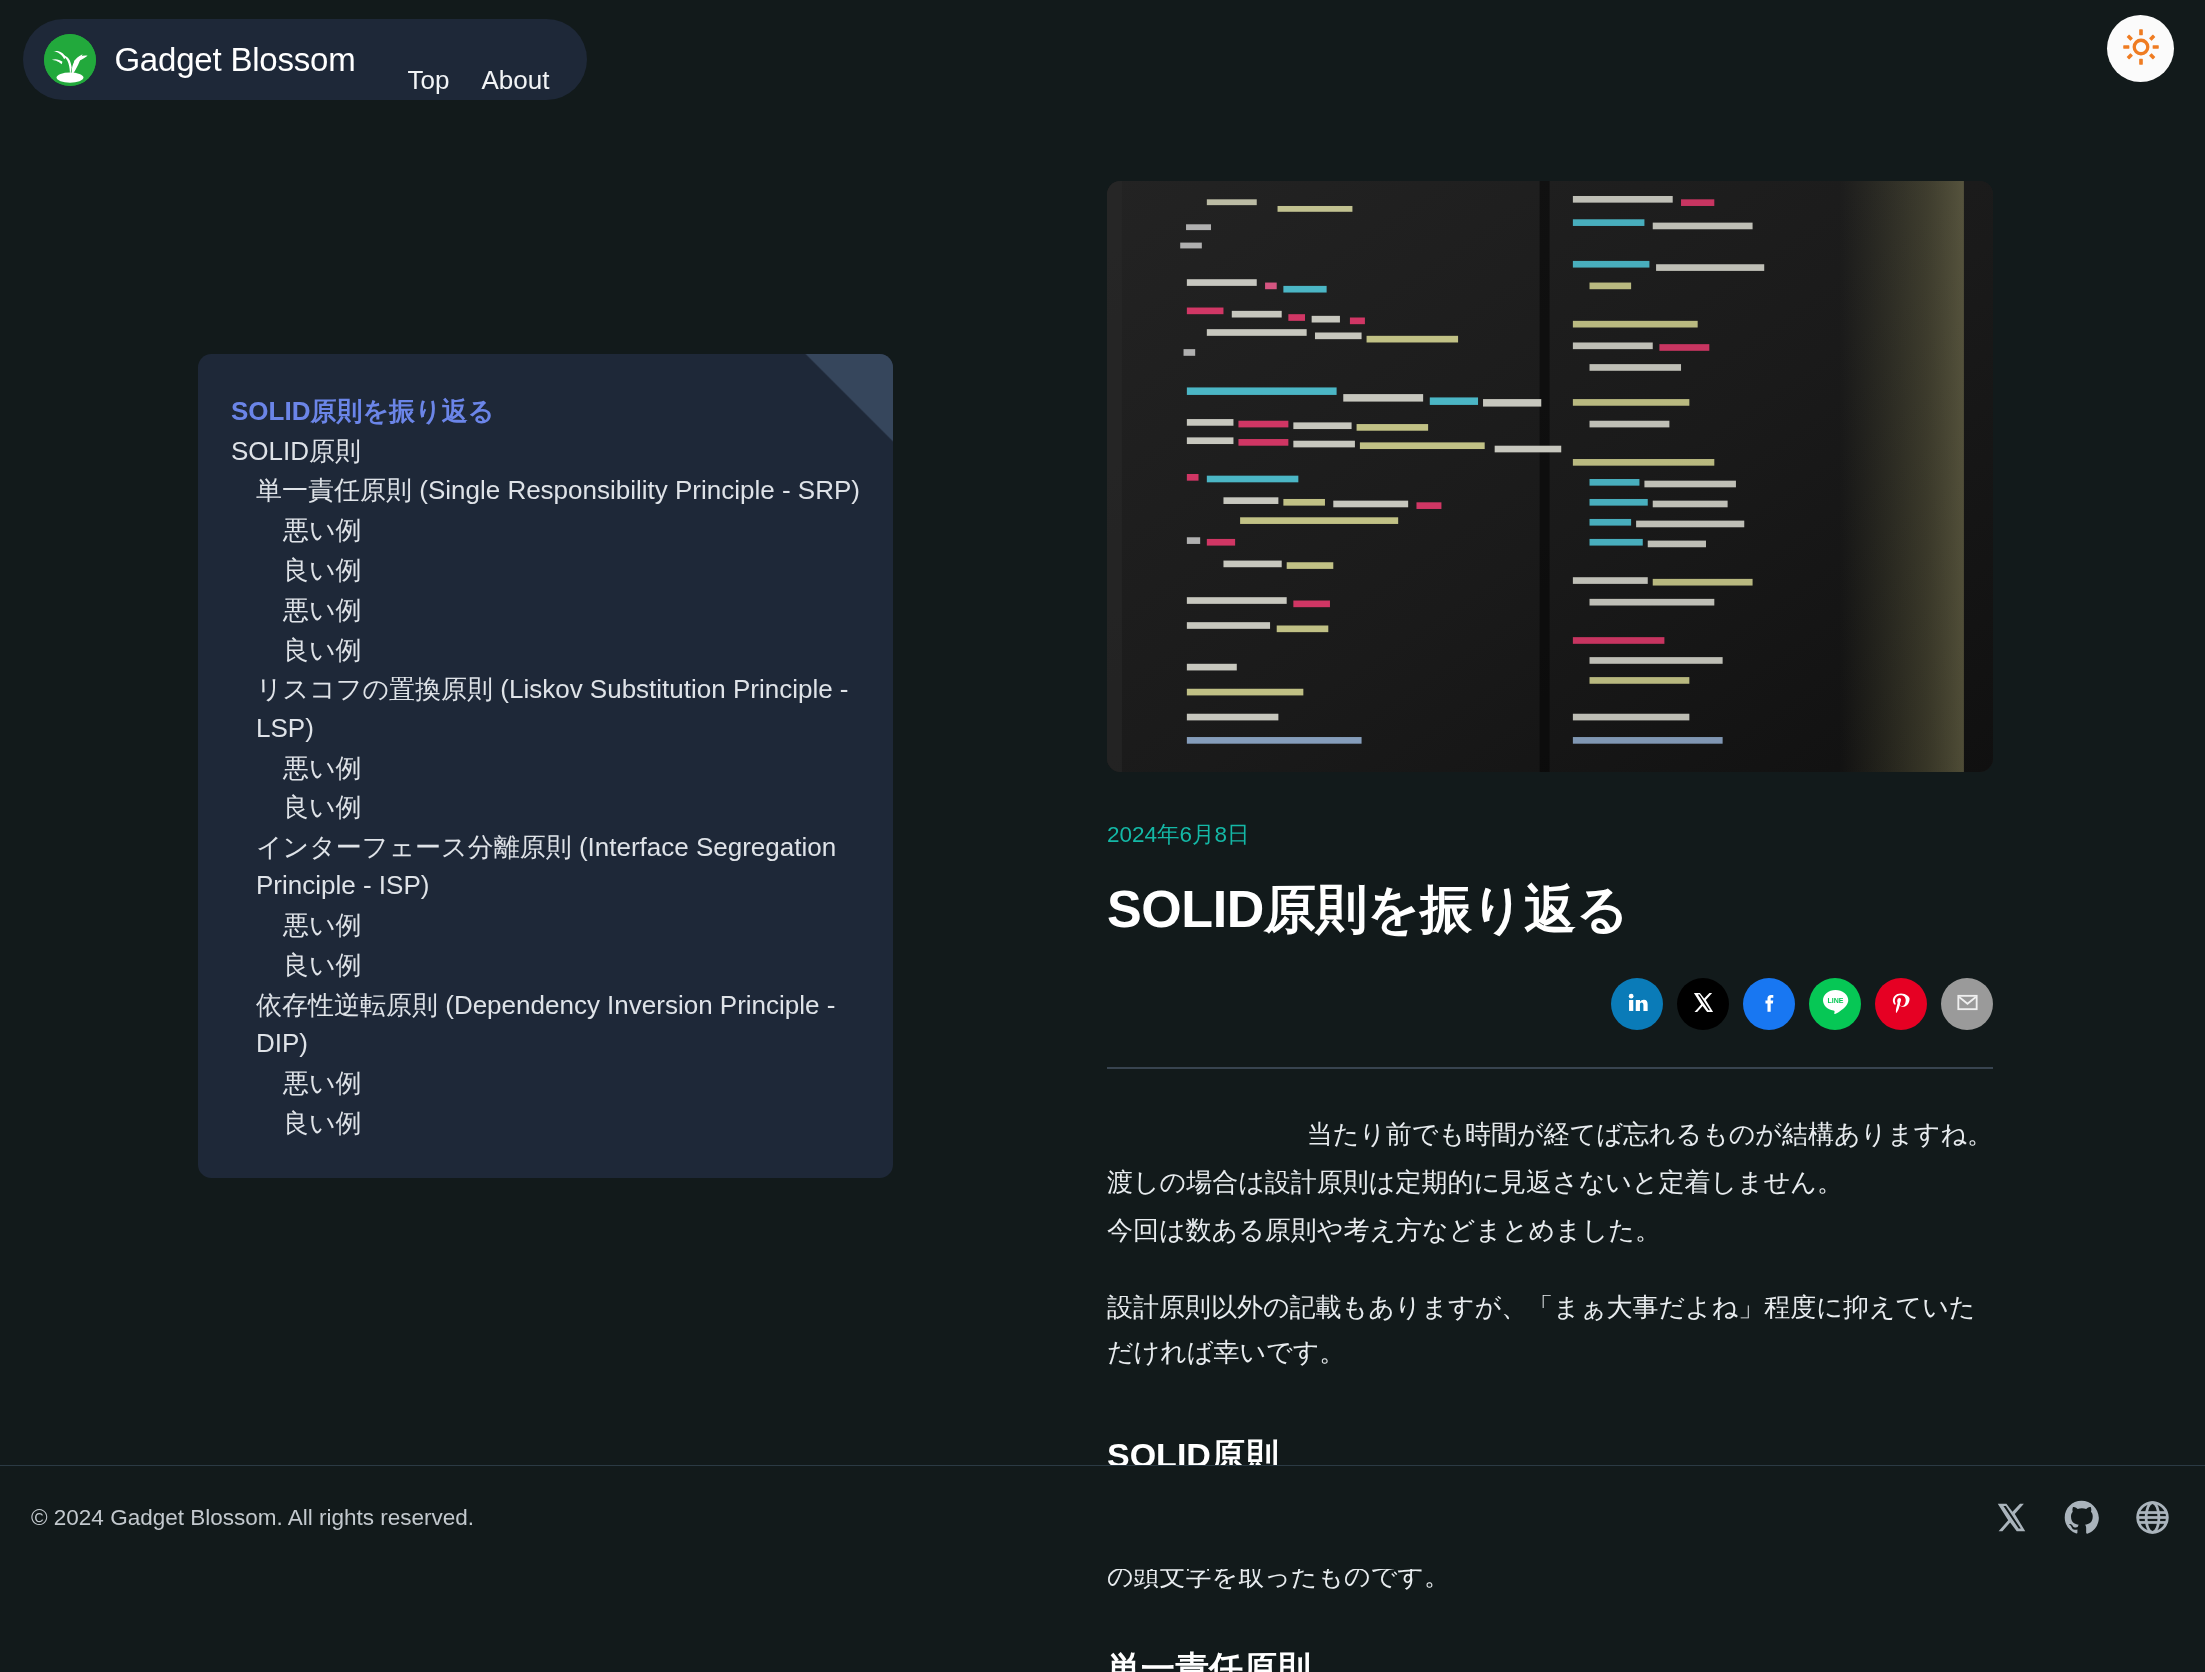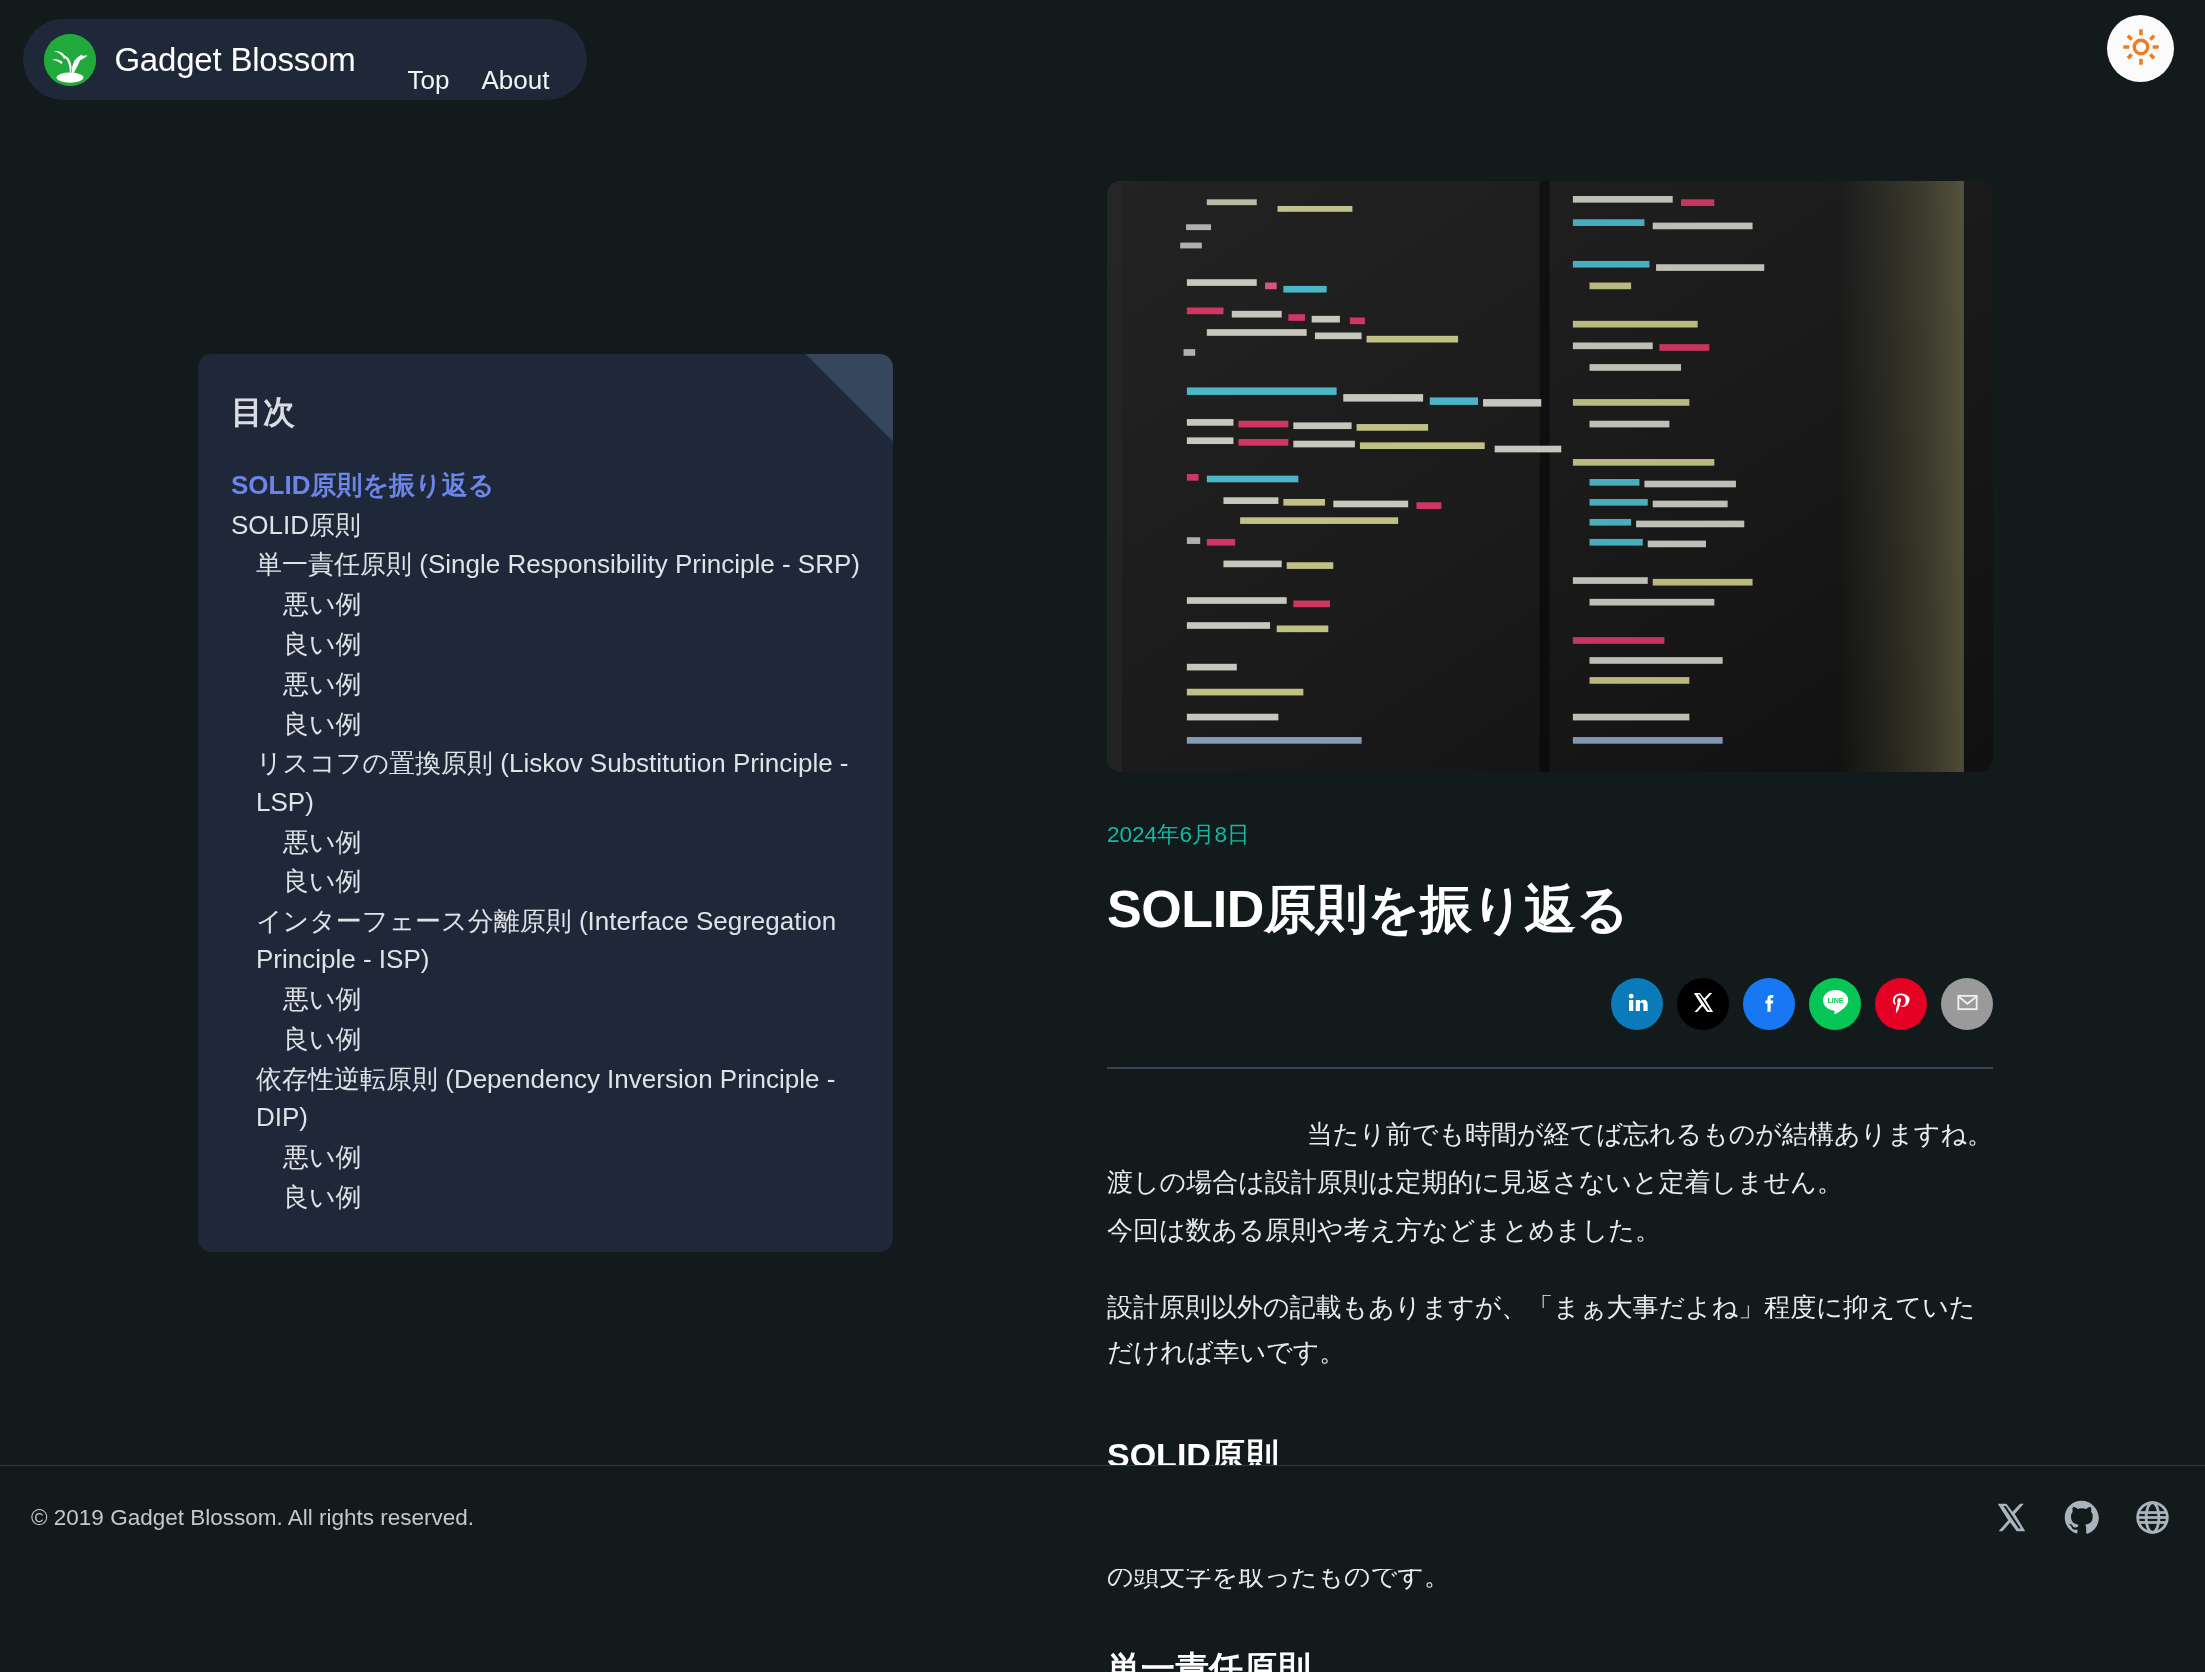--- a/index.html
+++ b/index.html
@@ -163,21 +163,20 @@
           <rect x="34.4" y="31.0" width="4.4" height="6.6" rx="0.6" fill="#ef7c22" transform="rotate(-45 36.6 34.3)"></rect>
           <rect x="34.4" y="8.4" width="4.4" height="6.6" rx="0.6" fill="#ef7c22" transform="rotate(45 36.6 11.7)"></rect>
           <rect x="7.2" y="31.0" width="4.4" height="6.6" rx="0.6" fill="#ef7c22" transform="rotate(45 9.4 34.3)"></rect>
         </svg>
       </span>
     </button>
   </div>
 
   <div class="toc-panel">
     <div class="toc-fold"></div>
-    <div class="toc-title">目次</div>
     <ul class="toc-list" id="toc-list">
         <li class="toc-item">
           <a href="#" class="toc-link lvl-1 active">SOLID原則を振り返る</a>
         </li>
         <li class="toc-item">
           <a href="#" class="toc-link lvl-1">SOLID原則</a>
         </li>
         <li class="toc-item">
           <a href="#" class="toc-link lvl-2">単一責任原則 (Single Responsibility Principle - SRP)</a>
         </li>
@@ -387,21 +386,21 @@
     <p class="body-p" style="margin-top:3.3px">今回は数ある原則や考え方などまとめました。</p>
     <p class="body-p" style="margin-top:32px">設計原則以外の記載もありますが、「まぁ大事だよね」程度に抑えていただければ幸いです。</p>
 
     <h2 class="section-h">SOLID原則</h2>
     <p class="body-p">SOLID原則とは、オブジェクト指向プログラミングにおける5つの設計原則の頭文字を取ったものです。</p>
 
     <h3 class="clipped-h">単一責任原則</h3>
   </div>
 
   <div class="footer">
-    <span class="copyright">© 2019 Gadget Blossom. All rights reserved.</span>
+    <span class="copyright">© 2024 Gadget Blossom. All rights reserved.</span>
     <div class="footer-social">
       <a class="footer-icon" href="#">
         <svg width="33" height="33" viewBox="0 0 24 24">
           <path d="M18.2 2H21l-6.6 7.5L22 22h-6.2l-4.8-6.4L5.4 22H2.6l7-8L2 2h6.3l4.4 5.9zm-1 18h1.6L7.9 3.7H6.1z" fill="#aab4bc"></path>
         </svg>
       </a>
       <a class="footer-icon" href="#">
         <svg width="35" height="35" viewBox="0 0 24 24">
           <path d="M12 .5C5.6.5.5 5.6.5 12c0 5.1 3.3 9.4 7.9 10.9.6.1.8-.2.8-.6v-2c-3.2.7-3.9-1.5-3.9-1.5-.5-1.3-1.3-1.7-1.3-1.7-1.1-.7.1-.7.1-.7 1.2.1 1.8 1.2 1.8 1.2 1 1.8 2.8 1.3 3.5 1 .1-.8.4-1.3.7-1.6-2.6-.3-5.3-1.3-5.3-5.8 0-1.3.5-2.3 1.2-3.1-.1-.3-.5-1.5.1-3.2 0 0 1-.3 3.3 1.2.9-.3 1.9-.4 2.9-.4s2 .1 2.9.4c2.2-1.5 3.2-1.2 3.2-1.2.6 1.7.2 2.9.1 3.2.8.8 1.2 1.8 1.2 3.1 0 4.5-2.7 5.5-5.3 5.8.4.4.8 1.1.8 2.2v3.3c0 .3.2.7.8.6 4.6-1.5 7.9-5.8 7.9-10.9C23.5 5.6 18.4.5 12 .5z" fill="#aab4bc"></path>
         </svg>

